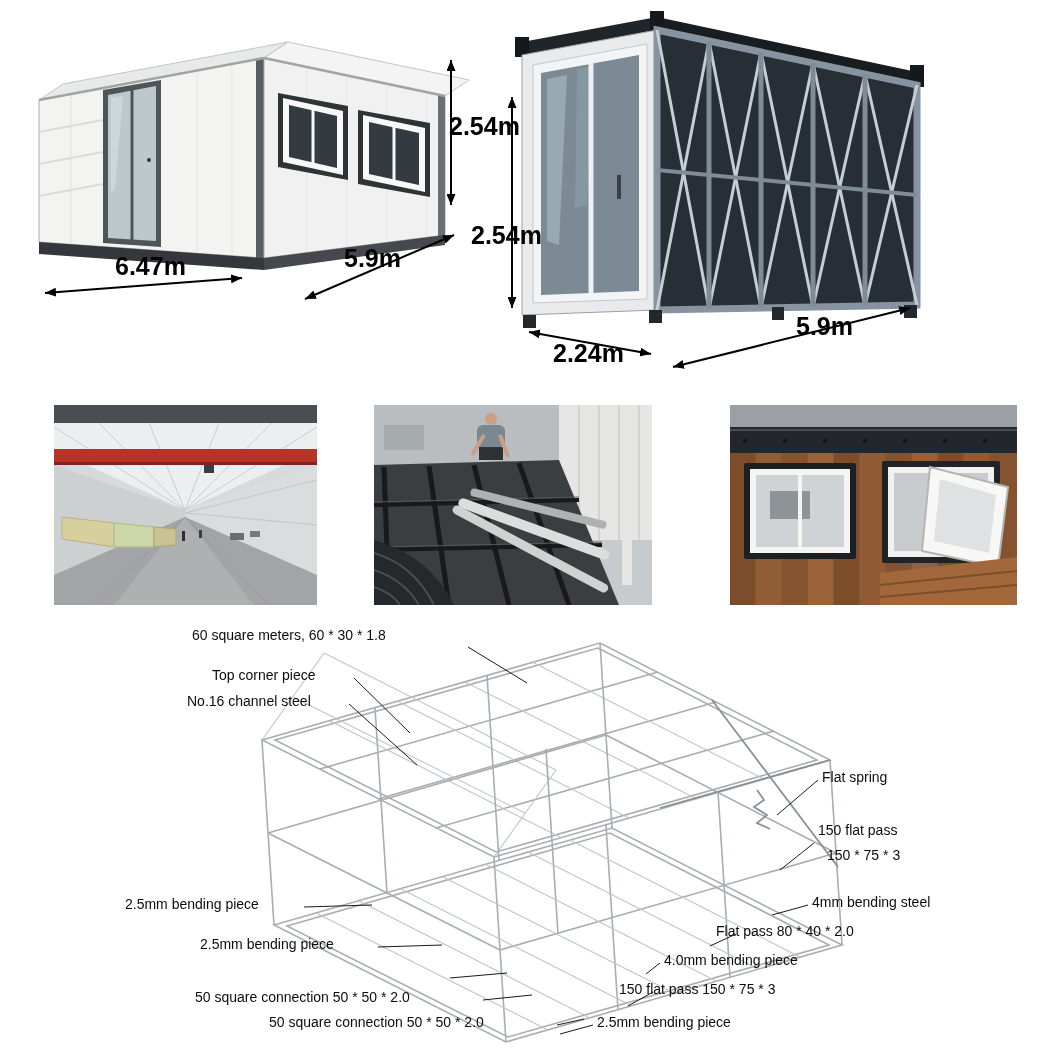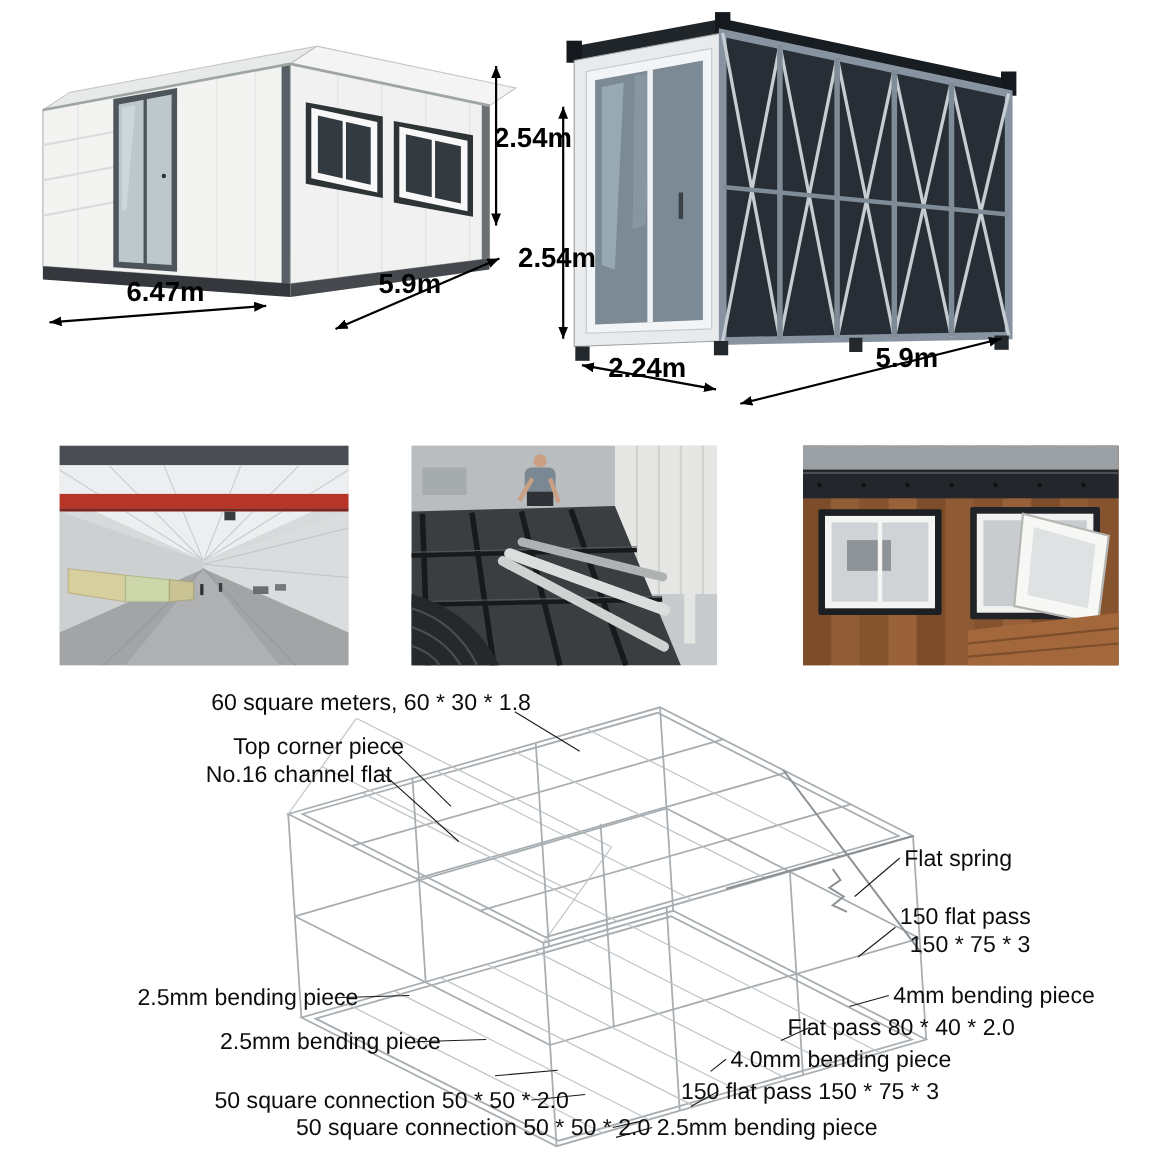--- a/index.html
+++ b/index.html
@@ -1,20 +1,20 @@
 <!DOCTYPE html>
 <html><head>
 <meta charset="utf-8">
 <style>
   html,body{margin:0;padding:0;background:#fff;}
   .page{position:relative;width:1060px;height:1060px;background:#ffffff;overflow:hidden;
         font-family:"Liberation Sans",sans-serif;margin-left:12px;}
   .fig{position:absolute;margin:0;padding:0;}
   .dim{position:absolute;font-weight:700;font-size:25px;color:#000;white-space:nowrap;}
-  .dlabel{position:absolute;font-size:21px;color:#0c0c0c;white-space:nowrap;}
+  .dlabel{position:absolute;font-size:14px;color:#0c0c0c;white-space:nowrap;}
   svg{display:block;}
 </style>
 </head>
 <body>
 
 <div class="page">
 
   <figure class="fig" style="left:15px;top:10px;width:445px;height:310px">
     <svg width="445" height="310" viewBox="0 0 445 310">
       <defs>
@@ -125,21 +125,21 @@
       <rect x="437" y="300" width="13" height="13" fill="#23282c"></rect>
 
       <g stroke="#000" stroke-width="2">
         <line x1="45" y1="92" x2="45" y2="303" marker-start="url(#mB)" marker-end="url(#mB)"></line>
         <line x1="62" y1="327" x2="184" y2="349" marker-start="url(#mB)" marker-end="url(#mB)"></line>
         <line x1="206" y1="362" x2="443" y2="303" marker-start="url(#mB)" marker-end="url(#mB)"></line>
       </g>
     </svg>
   </figure>
   <div class="dim" style="left:459px;top:221px">2.54m</div>
-  <div class="dim" style="left:541px;top:321px">2.24m</div>
+  <div class="dim" style="left:541px;top:339px">2.24m</div>
   <div class="dim" style="left:784px;top:312px">5.9m</div>
 
   <div class="fig" style="left:42px;top:405px;width:263px;height:200px">
     <svg width="263" height="200" viewBox="0 0 263 200">
       <rect width="263" height="200" fill="#d7d9da"></rect>
       <rect width="263" height="18" fill="#4a4e52"></rect>
       <polygon points="0,18 263,18 263,45 131,105 0,45" fill="#eceeef"></polygon>
       <g stroke="#c9ccce" stroke-width="1">
         <line x1="131" y1="105" x2="0" y2="22"></line>
           <line x1="131" y1="105" x2="45" y2="18"></line>
@@ -350,28 +350,28 @@
         <line x1="724" y1="319" x2="698" y2="331"></line>
         <line x1="648" y1="348" x2="634" y2="359"></line>
         <line x1="641" y1="377" x2="616" y2="391"></line>
         <line x1="581" y1="410" x2="548" y2="419"></line>
       </g>
     </svg>
   </div>
 
   <div class="dlabel" style="left:180px;top:627px">60 square meters, 60 * 30 * 1.8</div>
   <div class="dlabel" style="left:200px;top:667px">Top corner piece</div>
-  <div class="dlabel" style="left:175px;top:693px">No.16 channel flat</div>
+  <div class="dlabel" style="left:175px;top:693px">No.16 channel steel</div>
   <div class="dlabel" style="left:113px;top:896px">2.5mm bending piece</div>
   <div class="dlabel" style="left:188px;top:936px">2.5mm bending piece</div>
   <div class="dlabel" style="left:183px;top:989px">50 square connection 50 * 50 * 2.0</div>
   <div class="dlabel" style="left:257px;top:1014px">50 square connection 50 * 50 * 2.0</div>
 
   <div class="dlabel" style="left:810px;top:769px">Flat spring</div>
   <div class="dlabel" style="left:806px;top:822px">150 flat pass</div>
   <div class="dlabel" style="left:815px;top:847px">150 * 75 * 3</div>
-  <div class="dlabel" style="left:800px;top:894px">4mm bending piece</div>
+  <div class="dlabel" style="left:800px;top:894px">4mm bending steel</div>
   <div class="dlabel" style="left:704px;top:923px">Flat pass 80 * 40 * 2.0</div>
   <div class="dlabel" style="left:652px;top:952px">4.0mm bending piece</div>
   <div class="dlabel" style="left:607px;top:981px">150 flat pass 150 * 75 * 3</div>
   <div class="dlabel" style="left:585px;top:1014px">2.5mm bending piece</div>
 
 </div>
 
 </body></html>

